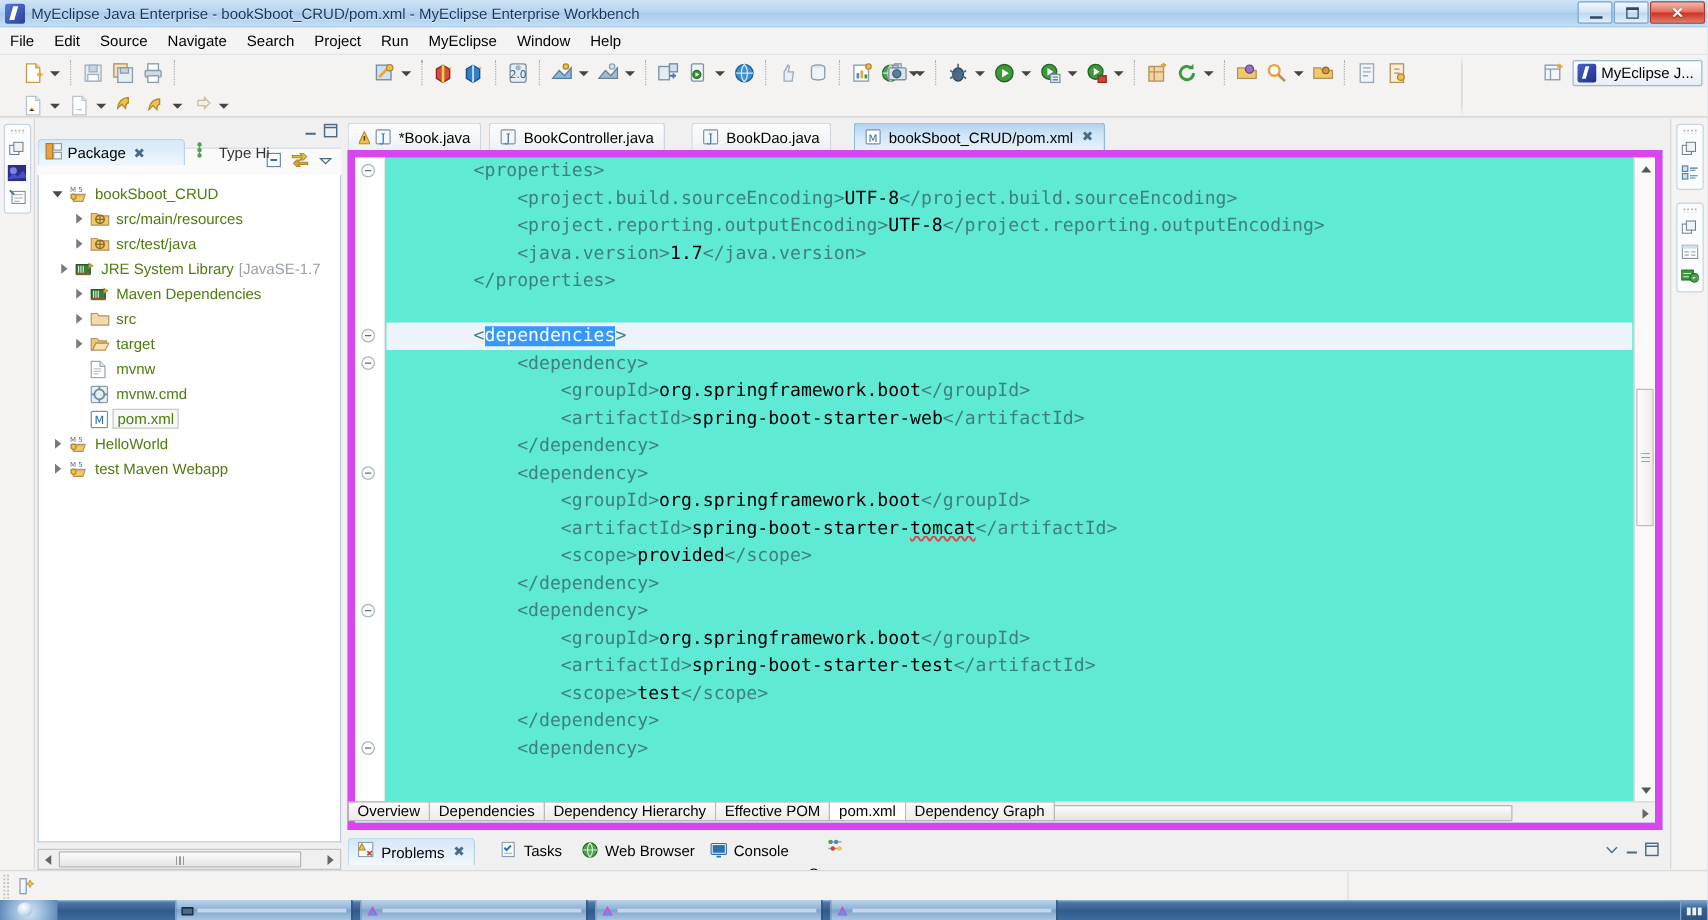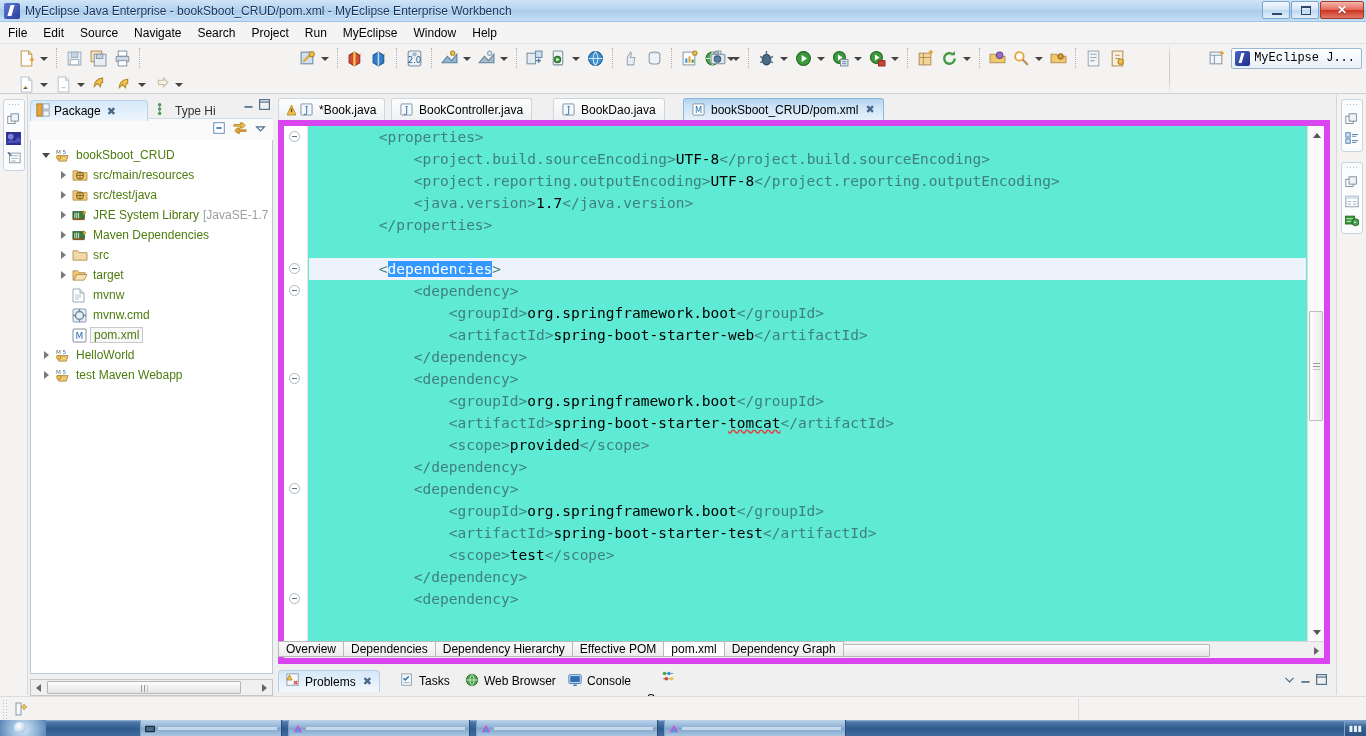--- a/index.html
+++ b/index.html
@@ -80,21 +80,21 @@
   }
   .tb-arrow::after {
     content: ""; position: absolute; left: 2px; top: 10px;
     border-left: 4px solid transparent; border-right: 4px solid transparent;
     border-top: 4px solid #444;
   }
   .ic { width: 17px; height: 17px; display:block; }
 
   .perspbar {
     position: absolute; right: 4px; top: 2px; height: 24px;
-    display: flex; align-items: center; font-family: Liberation Mono, monospace;
+    display: flex; align-items: center;
   }
   .persp-open {
     width: 22px; height: 22px; display:flex; align-items:center; justify-content:center;
     margin-right: 4px;
   }
   .persp-active {
     display: flex; align-items: center; height: 21px; padding: 0 6px 0 3px;
     border: 1px solid #9bb8d3; border-radius: 2px;
     background: linear-gradient(to bottom,#ffffff,#e8eff7);
     font-size: 12px; color: #000; gap: 4px;
@@ -130,21 +130,21 @@
     position: absolute; right: 0; top: 95px; width: 30px; height: 600px;
     background: #f4f3f1; border-left: 1px solid #d8d8d8;
   }
 
   
   .pkg-panel {
     position: absolute; left: 30px; top: 96px; width: 243px; height: 600px;
   }
   .viewtabs { position: relative; height: 22px; }
   .vtab {
-    position: absolute; top: 4px; height: 21px; display: flex; align-items: center;
+    position: absolute; top: 15px; height: 21px; display: flex; align-items: center;
     padding: 0 6px 0 5px; font-size: 12px; gap: 4px; white-space: nowrap;
   }
   .vtab.active {
     background: linear-gradient(to bottom,#d6e8f8,#eef6fd);
     border: 1px solid #b6d2ea; border-bottom: none;
     border-radius: 4px 4px 0 0; font-weight: normal; color:#000;
   }
   .vtab.inactive { color:#333; }
   .tabx { font-size: 11px; color:#4a6a8a; margin-left:2px; }
   .panel-ctl { position:absolute; right:2px; top:2px; display:flex; gap:3px; }
@@ -790,21 +790,21 @@
           <span class="twist closed"></span>
           <span class="tico">
             <svg width="16" height="14" viewBox="0 0 17 15">
               <path d="M1 13V3h5l1.5 2H16v8z" fill="#f0c96a" stroke="#b5925c"></path>
               <circle cx="8.5" cy="8" r="3.6" fill="none" stroke="#8a6a2a" stroke-width="1.3"></circle>
               <path d="M5 8h7M8.5 4.4v7.2" stroke="#8a6a2a" stroke-width="1.1"></path>
             </svg>
           </span>
           <span><span class="tlabel">src/test/java</span></span>
         </div>
-        <div class="trow" style="padding-left: 25px; text-align: right;">
+        <div class="trow" style="padding-left: 13px; text-align: right;">
           <span class="twist closed"></span>
           <span class="tico">
             <svg width="16" height="14" viewBox="0 0 17 15">
               <rect x="1" y="4" width="12" height="8" fill="#3c7a3c" stroke="#1f4e1f"></rect>
               <rect x="1" y="11" width="12" height="2" fill="#8a5a2a"></rect>
               <path d="M3 5v6M5 5v6M7 5v6" stroke="#d8ecd8"></path>
               <path d="M12 3l3 2-3 2z" fill="#f3c14a" stroke="#b08a2a"></path>
             </svg>
           </span>
           <span><span class="tlabel">JRE System Library</span></span>

